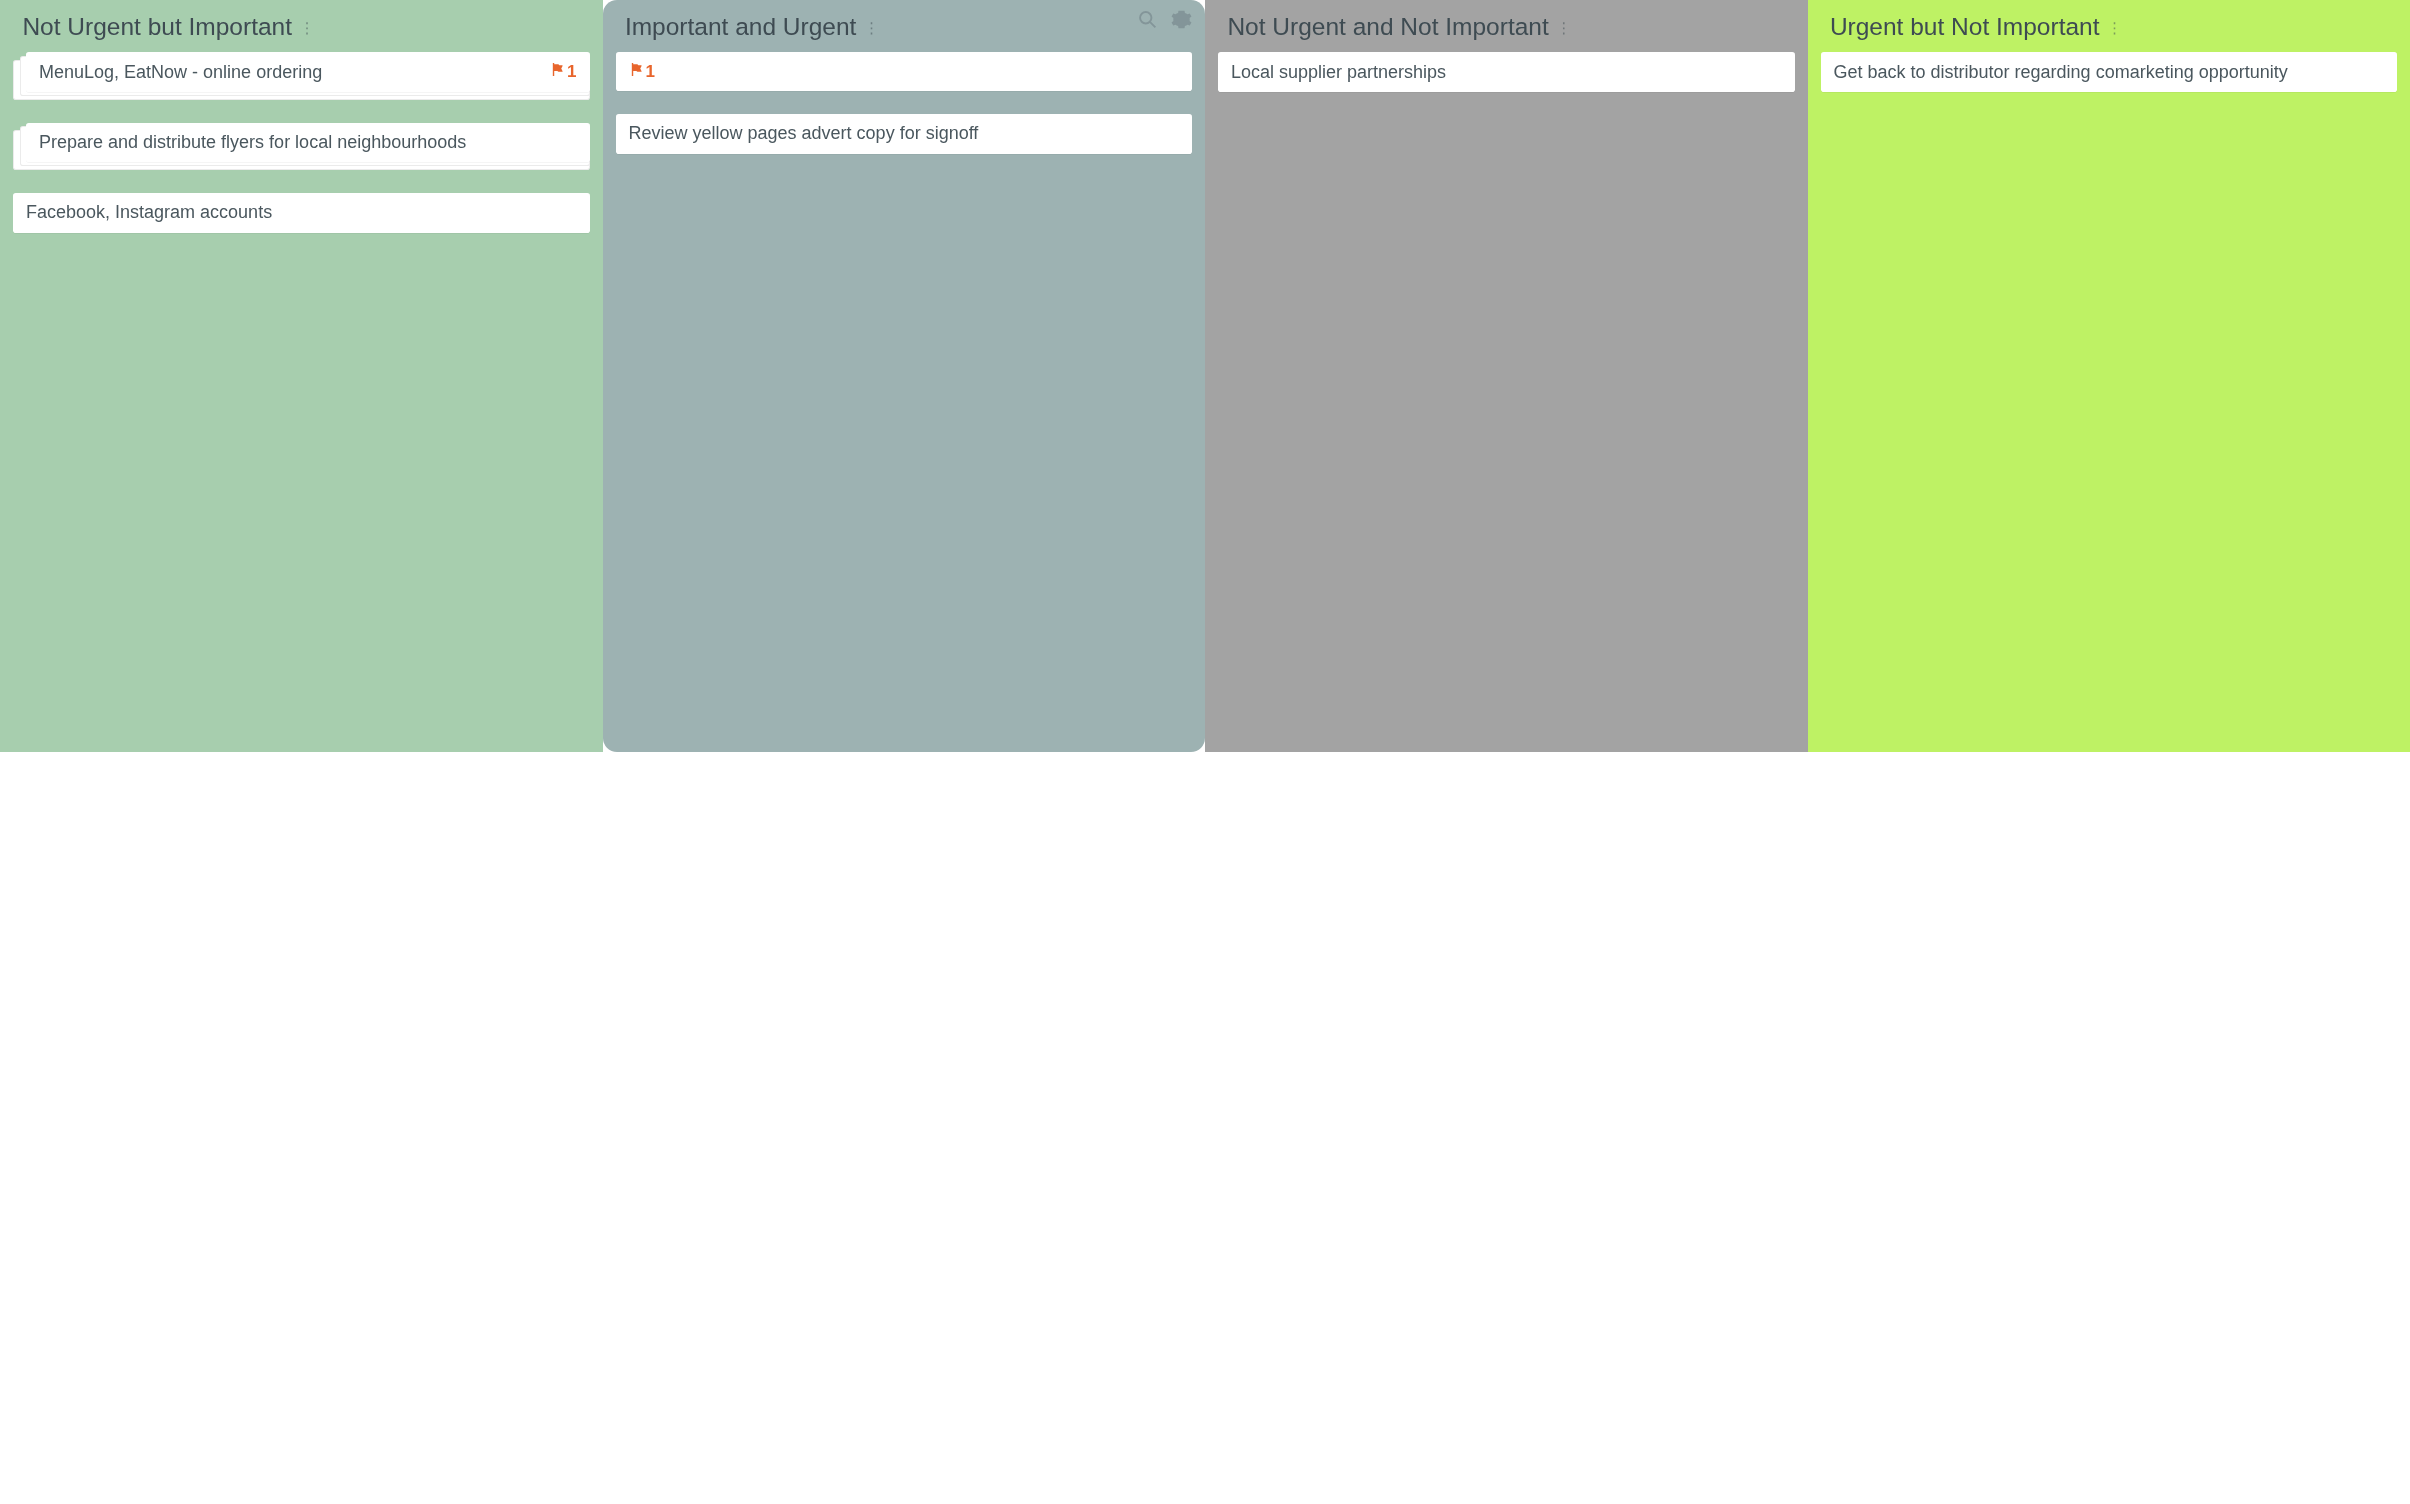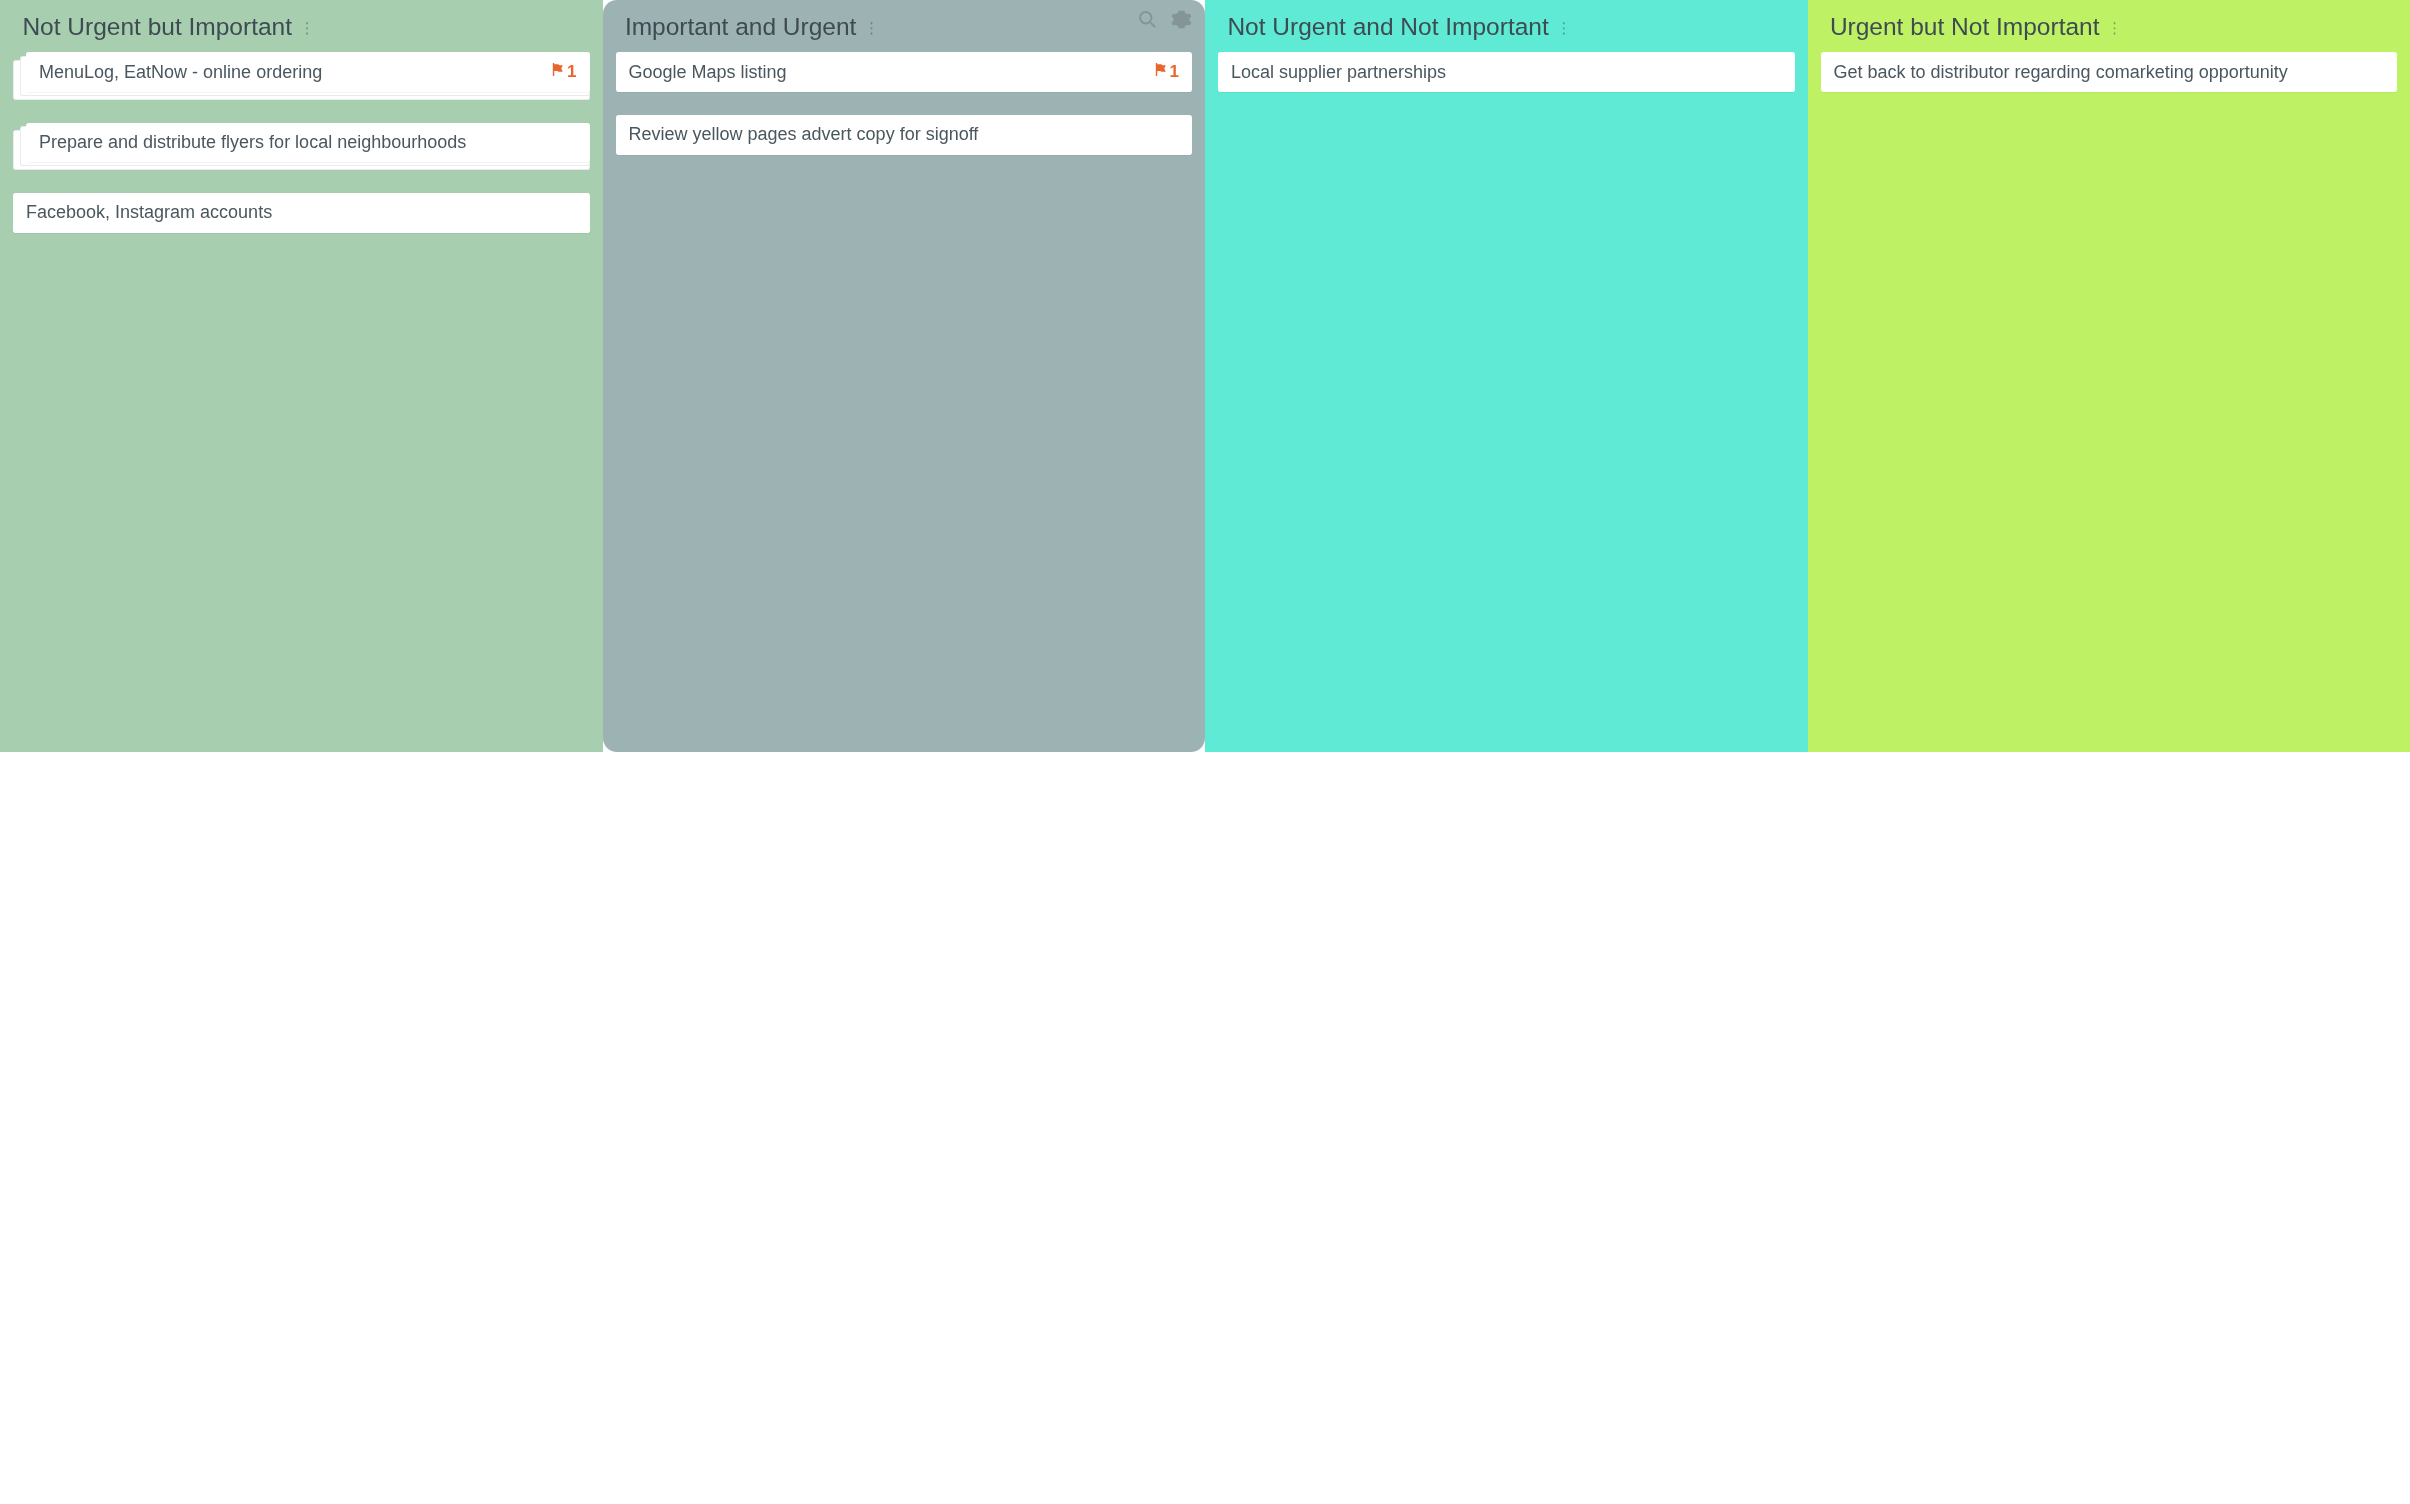--- a/index.html
+++ b/index.html
@@ -10,21 +10,21 @@
     grid-template-rows: 1fr 1fr;
     width: 100%;
     height: 100%;
   }
   .quadrant {
     position: relative;
     padding: 13px 13px;
   }
   .q-top-left    { background: #a7ceae; }
   .q-top-right   { background: #9db2b2; border-radius: 14px; }
-  .q-bot-left    { background: #5eead4; }
+  .q-bot-left    { background: #a3a3a3; }
   .q-bot-right   { background: #bef264; }
 
   .quadrant-header {
     display: flex;
     align-items: center;
     gap: 7.5px;
     padding: 0 9.4px 11.3px 9.4px;
   }
   .quadrant-title {
     font-size: 24.5px;
@@ -168,21 +168,20 @@
       </span>
     </div>
     <div class="quadrant-header">
       <span class="quadrant-title">Important and Urgent</span>
       <span class="drag-handle">⋮</span>
     </div>
     <div class="cards">
 
       <div class="card-wrap">
         <div class="card">
-          <span class="card-title">Google Maps listing</span>
           <span class="flag-badge">
             <span>
               <svg viewBox="0 0 16 16" fill="currentColor">
                   <path d="M3 1v14h1.5V9.5h3.2c.4 0 .7.2.9.5l.3.5h4.1c.4 0 .6-.4.4-.7L12 7l1.4-2.8c.2-.3 0-.7-.4-.7H9.9l-.3-.5c-.2-.3-.5-.5-.9-.5H4.5V1H3z"></path>
                 </svg>
             </span>
             <span>1</span>
           </span>
         </div>
       </div>

